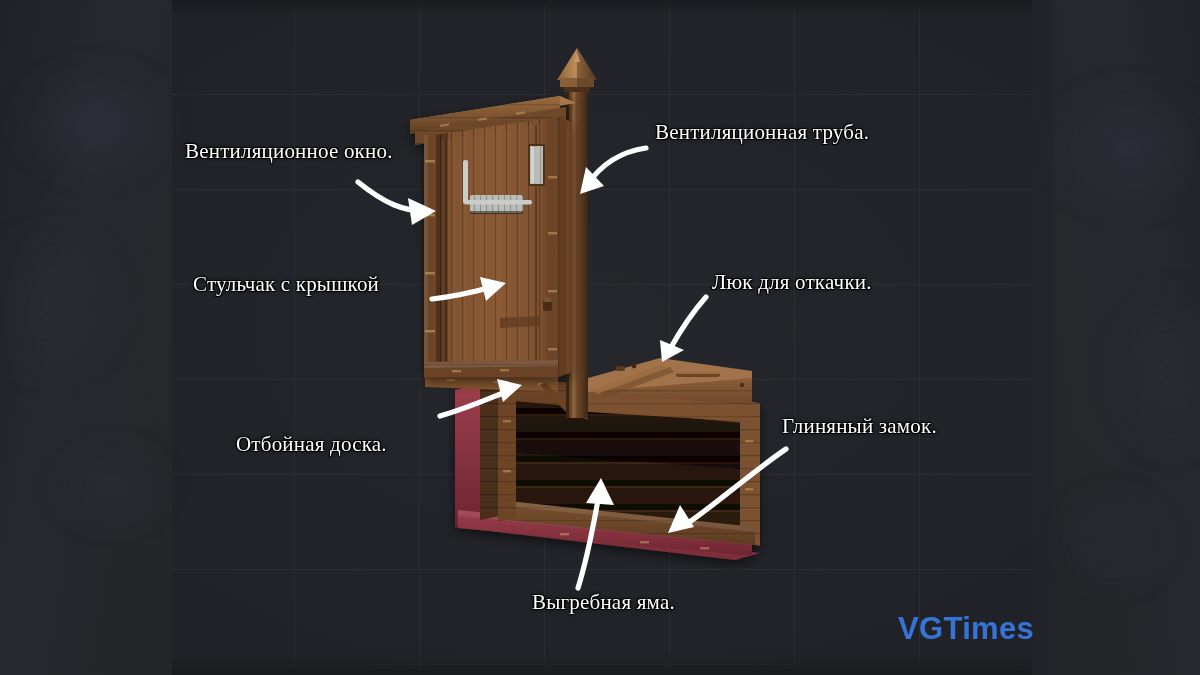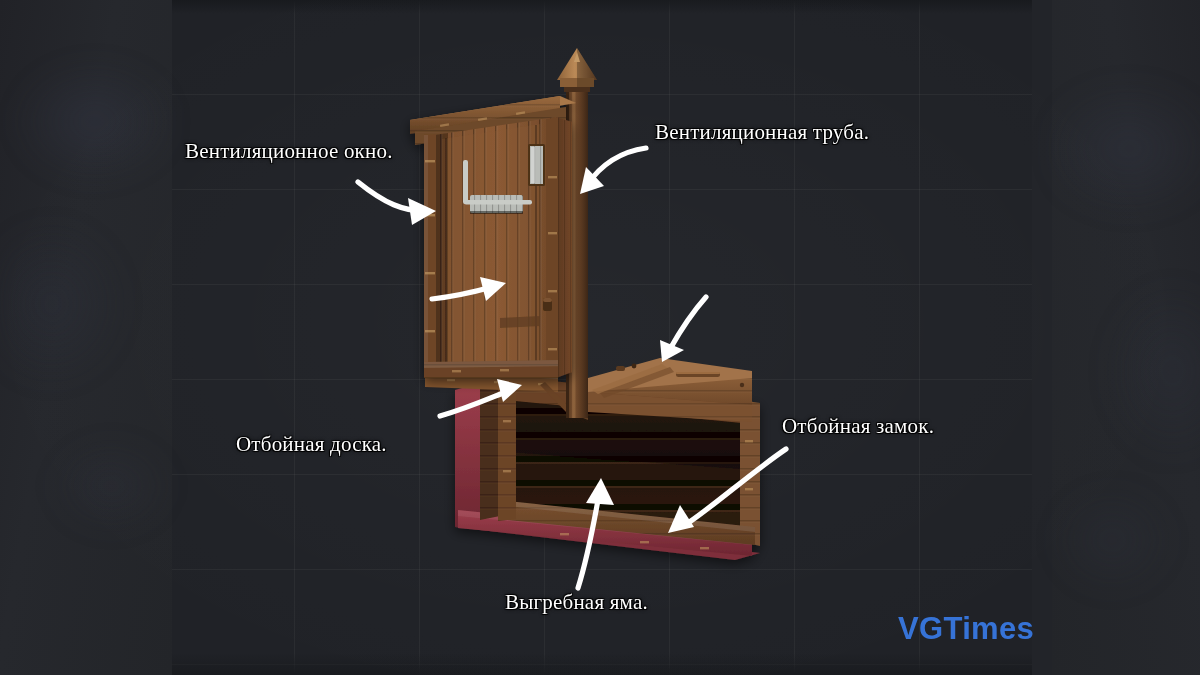--- a/index.html
+++ b/index.html
@@ -374,23 +374,25 @@
         <path d="M 578,588 C 588,556 594,522 598,500" stroke-width="5.2"></path>
         <polygon points="601,478 586,503 614,505" fill="#ffffff" stroke="none"></polygon>
       </g>
     </g>
   </svg>
 
   <div class="label" style="left:185px; top:139px;">Вентиляционное окно.</div>
 
   <div class="label" style="left:655px; top:120px;text-align:center;">Вентиляционная труба.</div>
 
-
+  <div class="label" style="left:193px; top:272px;">Стульчак с крышкой</div>
+
+  <div class="label" style="left:712px; top:270px;">Люк для откачки.</div>
 
   <div class="label" style="left:236px; top:400px;margin-top:32px;">Отбойная доска.</div>
 
-  <div class="label" style="left:782px; top:414px;">Отбойная замок.</div>
-
-  <div class="label" style="left:505px; top:590px;">Выгребная яма.</div>
+  <div class="label" style="left:782px; top:414px;">Глиняный замок.</div>
+
+  <div class="label" style="left:532px; top:590px;">Выгребная яма.</div>
 
   <div class="watermark">VGTimes</div>
 
 </div>
 
 </body></html>

